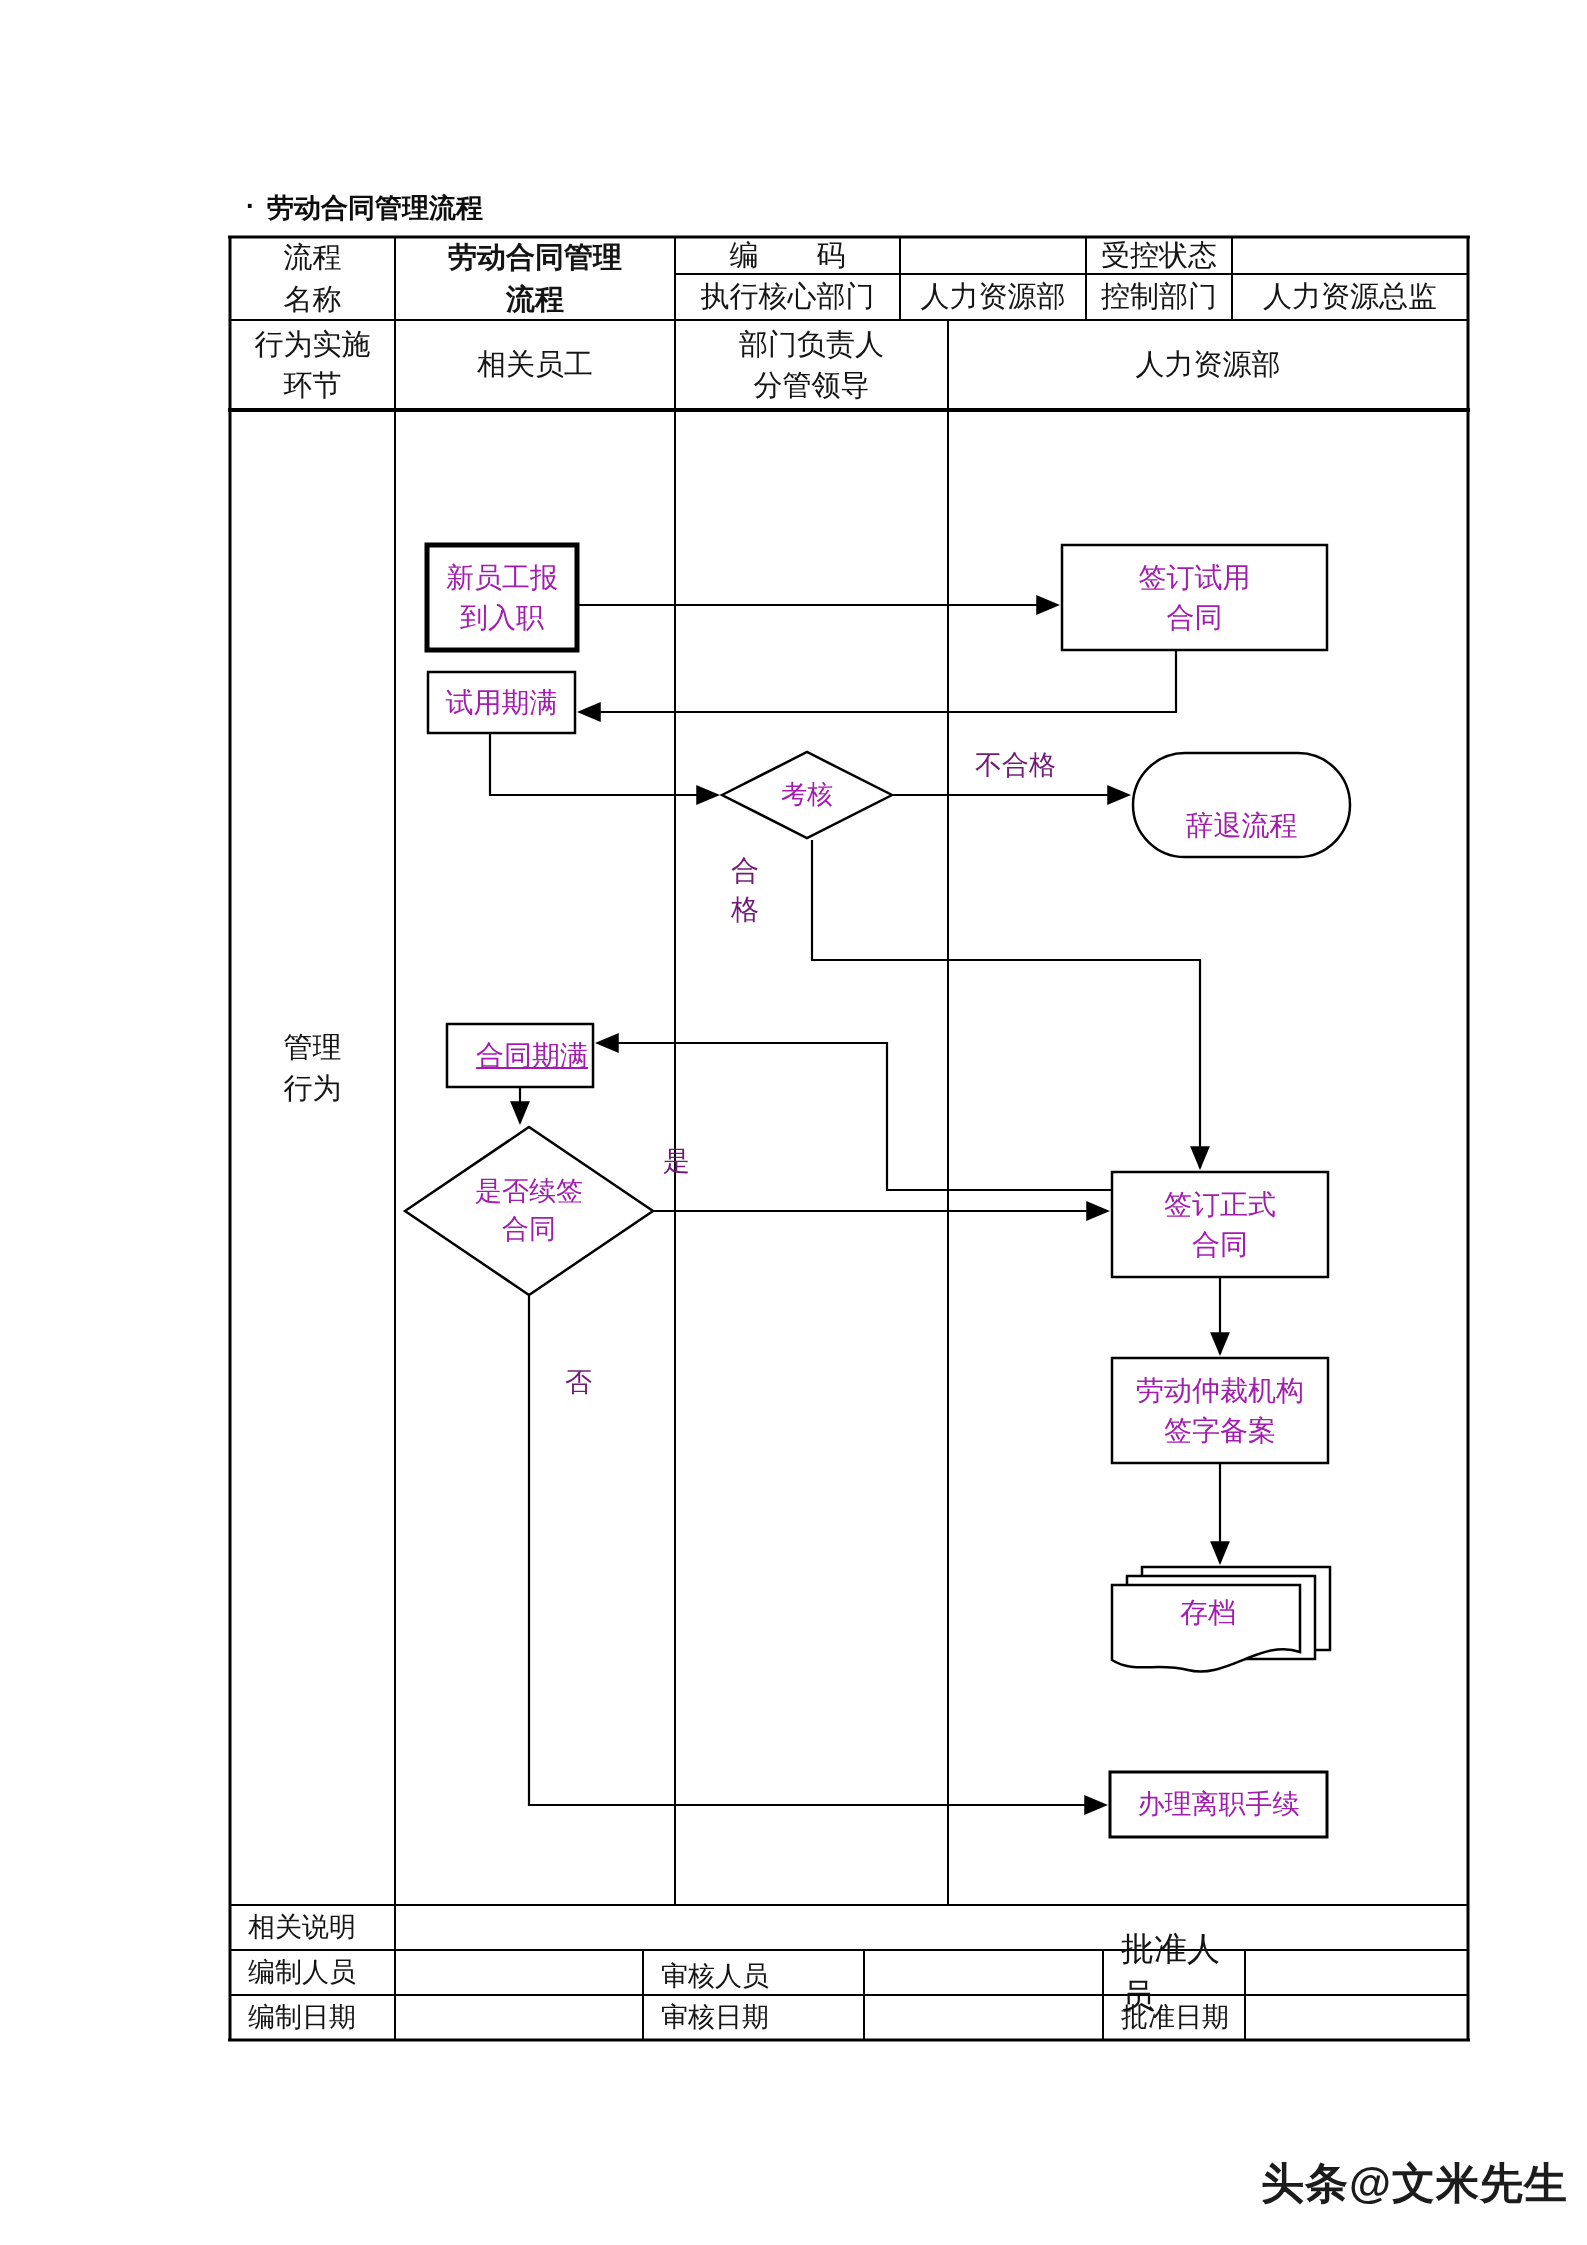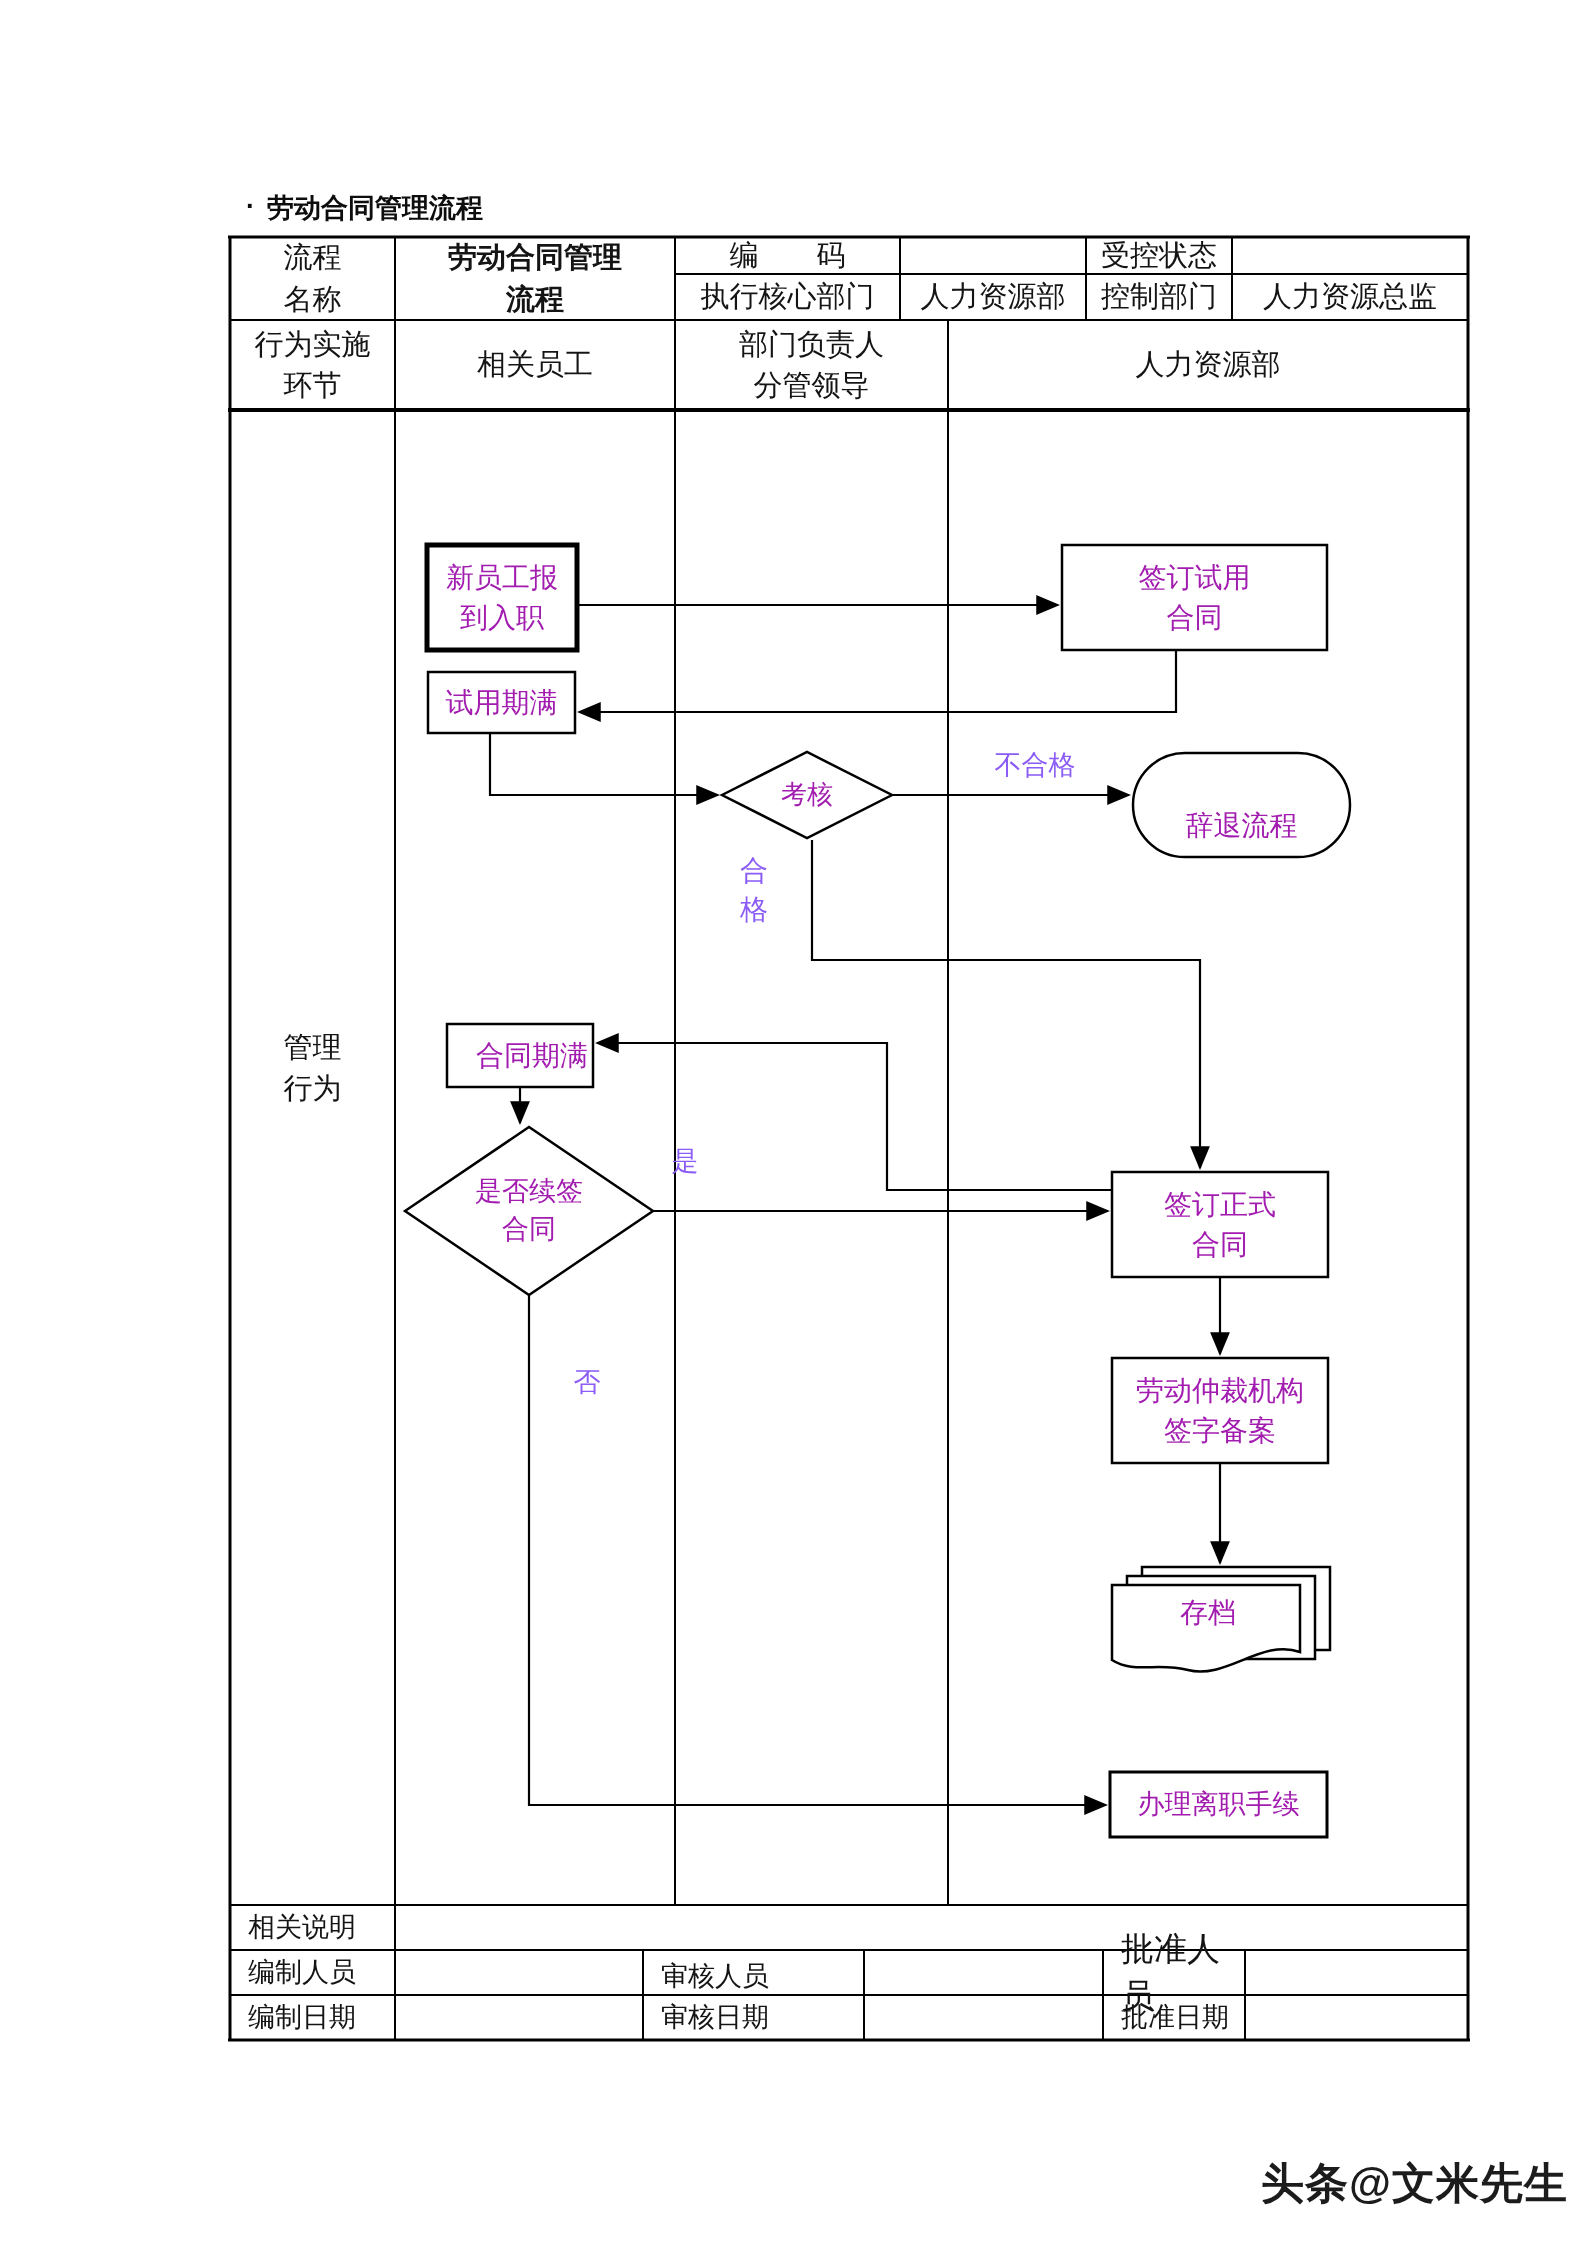--- a/index.html
+++ b/index.html
@@ -6,21 +6,21 @@
   body{width:1587px;height:2245px;position:relative;overflow:hidden;
        font-family:"Liberation Serif",serif;color:#141414;}
   svg.overlay{position:absolute;left:0;top:0;width:1587px;height:2245px;}
   .cell{position:absolute;display:flex;align-items:center;justify-content:center;
         text-align:center;font-size:29px;line-height:1.42;color:#141414;}
   .cell .t, .node .t, .lbl .t{white-space:pre-line;}
   .left{justify-content:flex-start;text-align:left;padding-left:18px;box-sizing:border-box;}
   .bold-sans{font-family:Liberation Sans, sans-serif;font-weight:700;}
   .node{position:absolute;display:flex;align-items:center;justify-content:center;
         text-align:center;font-size:28px;line-height:1.4;color:#a21caf;}
-  .lbl{position:absolute;font-size:27px;line-height:1.4;color:#8b5cf6;text-align:center;}
+  .lbl{position:absolute;font-size:27px;line-height:1.4;color:#701a75;}
   .page-title{position:absolute;left:246px;top:190px;font-size:27px;
         font-family:"Liberation Sans",sans-serif;font-weight:700;color:#0d0d0d;}
   .page-title .dot{display:inline-block;margin-right:12px;transform:translateY(-2px);}
   .watermark{position:absolute;left:1238px;top:2156px;width:330px;height:56px;
         display:flex;align-items:center;justify-content:flex-end;
         font-family:"Liberation Sans",sans-serif;font-weight:700;font-size:43px;
         color:#1c1c1c;text-shadow:2px 2px 0 #ffffff;letter-spacing:1px;}
 </style>
 </head>
 <body>
@@ -156,21 +156,21 @@
   </div>
 <div class="node" style="left:722px;top:752px;width:170px;height:86px;font-size:26px;">
     <span class="t">考核</span>
   </div>
 <div class="lbl" style="left:975px;top:747px;width:120px;"><span class="t">不合格</span></div>
 <div class="node" style="left:1133px;top:788px;width:217px;height:76px;">
     <span class="t">辞退流程</span>
   </div>
 <div class="lbl" style="left:731px;top:851px;width:46px;font-size:28px;"><span class="t">合
 格</span></div>
-<div class="node" style="left:447px;top:1024px;width:170px;height:63px;">
+<div class="node" style="left:447px;top:1024px;width:170px;height:63px;text-decoration:underline;">
     <span class="t">合同期满</span>
   </div>
 <div class="node" style="left:405px;top:1127px;width:248px;height:168px;font-size:27px;">
     <span class="t">是否续签
 合同</span>
   </div>
 <div class="lbl" style="left:663px;top:1143px;width:44px;"><span class="t">是</span></div>
 <div class="lbl" style="left:565px;top:1364px;width:44px;"><span class="t">否</span></div>
 <div class="node" style="left:1112px;top:1172px;width:216px;height:105px;">
     <span class="t">签订正式

